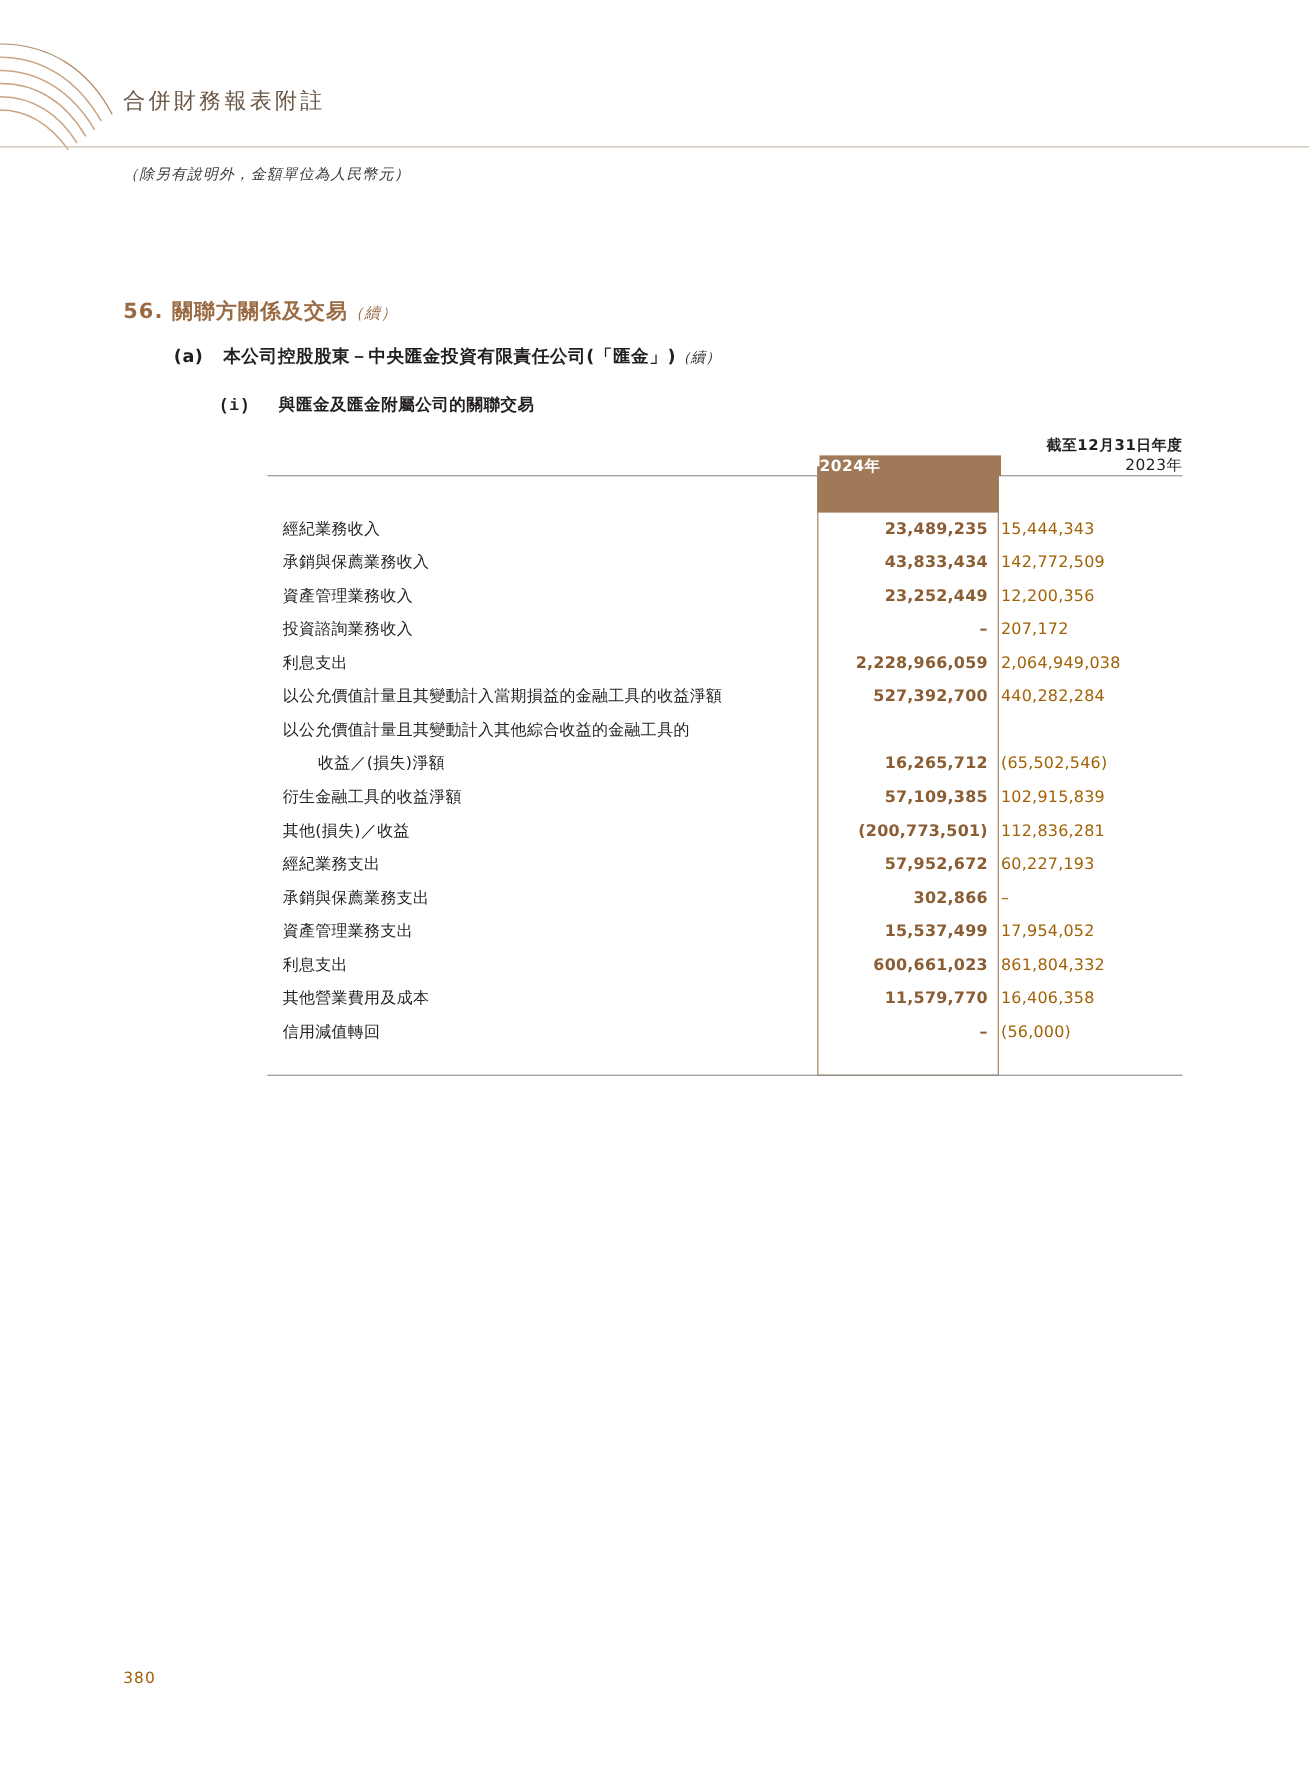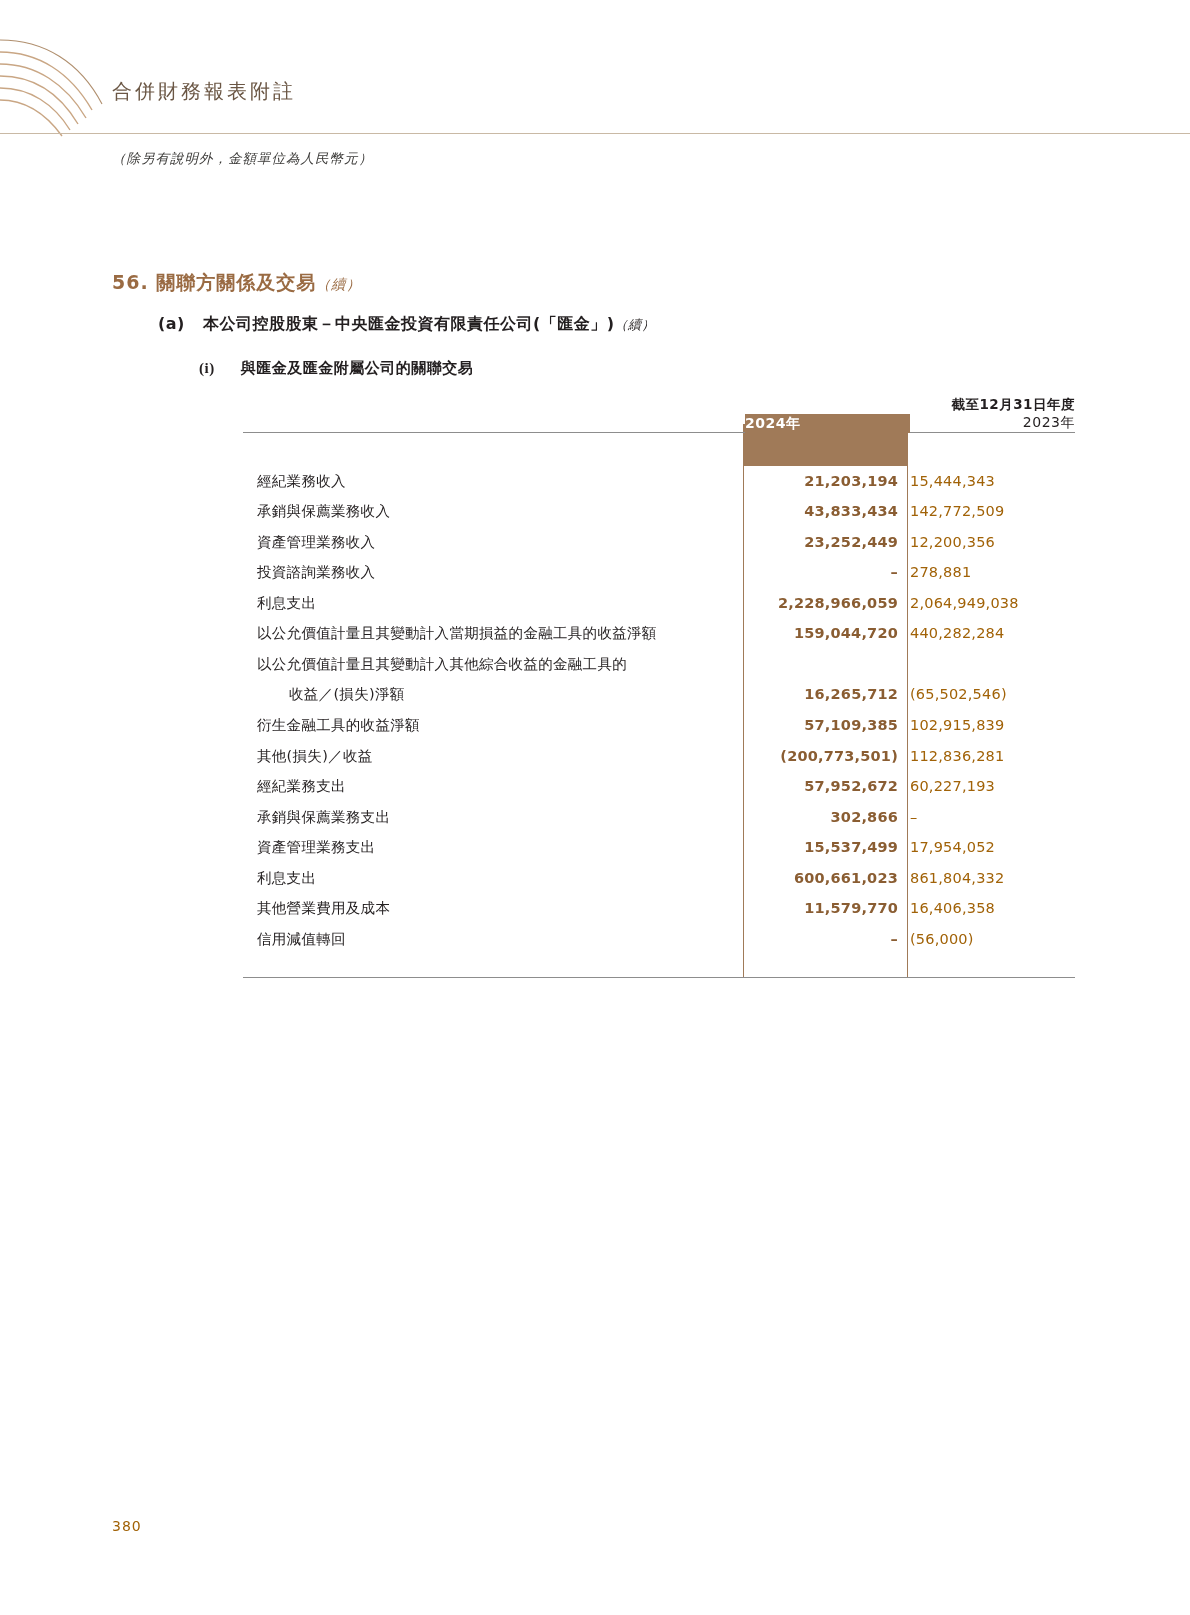--- a/index.html
+++ b/index.html
@@ -93,21 +93,21 @@
     font-weight: normal;
   }
 
   .sub-i {
     position: absolute;
     top: 359px;
     left: 199px;
     font-size: 15px;
     font-weight: bold;
     color: #231f20;
-    font-family: Liberation Serif, serif;
+    font-family: Liberation Mono, monospace;
     letter-spacing: 0.5px;
   }
   .sub-i .lbl { margin-right: 26px; }
 
   
   .table-wrap {
     position: absolute;
     top: 396px;
     left: 243px;
     width: 832px;
@@ -293,46 +293,46 @@
         <td class="r"></td>
       </tr>
       <tr class="spacer-row">
           <td></td>
           <td></td>
           <td></td>
         </tr>
 
       <tr class="data-row">
         <td class="cell-label">經紀業務收入</td>
-        <td class="val-2024">21,203,194</td>
+        <td class="val-2024">23,489,235</td>
         <td class="val-2023">15,444,343</td>
       </tr>
       <tr class="data-row">
         <td class="cell-label">承銷與保薦業務收入</td>
         <td class="val-2024">43,833,434</td>
         <td class="val-2023">142,772,509</td>
       </tr>
       <tr class="data-row">
         <td class="cell-label">資產管理業務收入</td>
         <td class="val-2024">23,252,449</td>
         <td class="val-2023">12,200,356</td>
       </tr>
       <tr class="data-row">
         <td class="cell-label">投資諮詢業務收入</td>
         <td class="val-2024">–</td>
-        <td class="val-2023">278,881</td>
+        <td class="val-2023">207,172</td>
       </tr>
       <tr class="data-row">
         <td class="cell-label">利息支出</td>
         <td class="val-2024">2,228,966,059</td>
         <td class="val-2023">2,064,949,038</td>
       </tr>
       <tr class="data-row">
         <td class="cell-label">以公允價值計量且其變動計入當期損益的金融工具的收益淨額</td>
-        <td class="val-2024">159,044,720</td>
+        <td class="val-2024">527,392,700</td>
         <td class="val-2023">440,282,284</td>
       </tr>
       <tr class="data-row">
         <td class="cell-label">以公允價值計量且其變動計入其他綜合收益的金融工具的</td>
         <td class="val-2024"></td>
         <td class="val-2023"></td>
       </tr>
       <tr class="data-row">
         <td class="cell-label indent">收益／(損失)淨額</td>
         <td class="val-2024">16,265,712</td>

